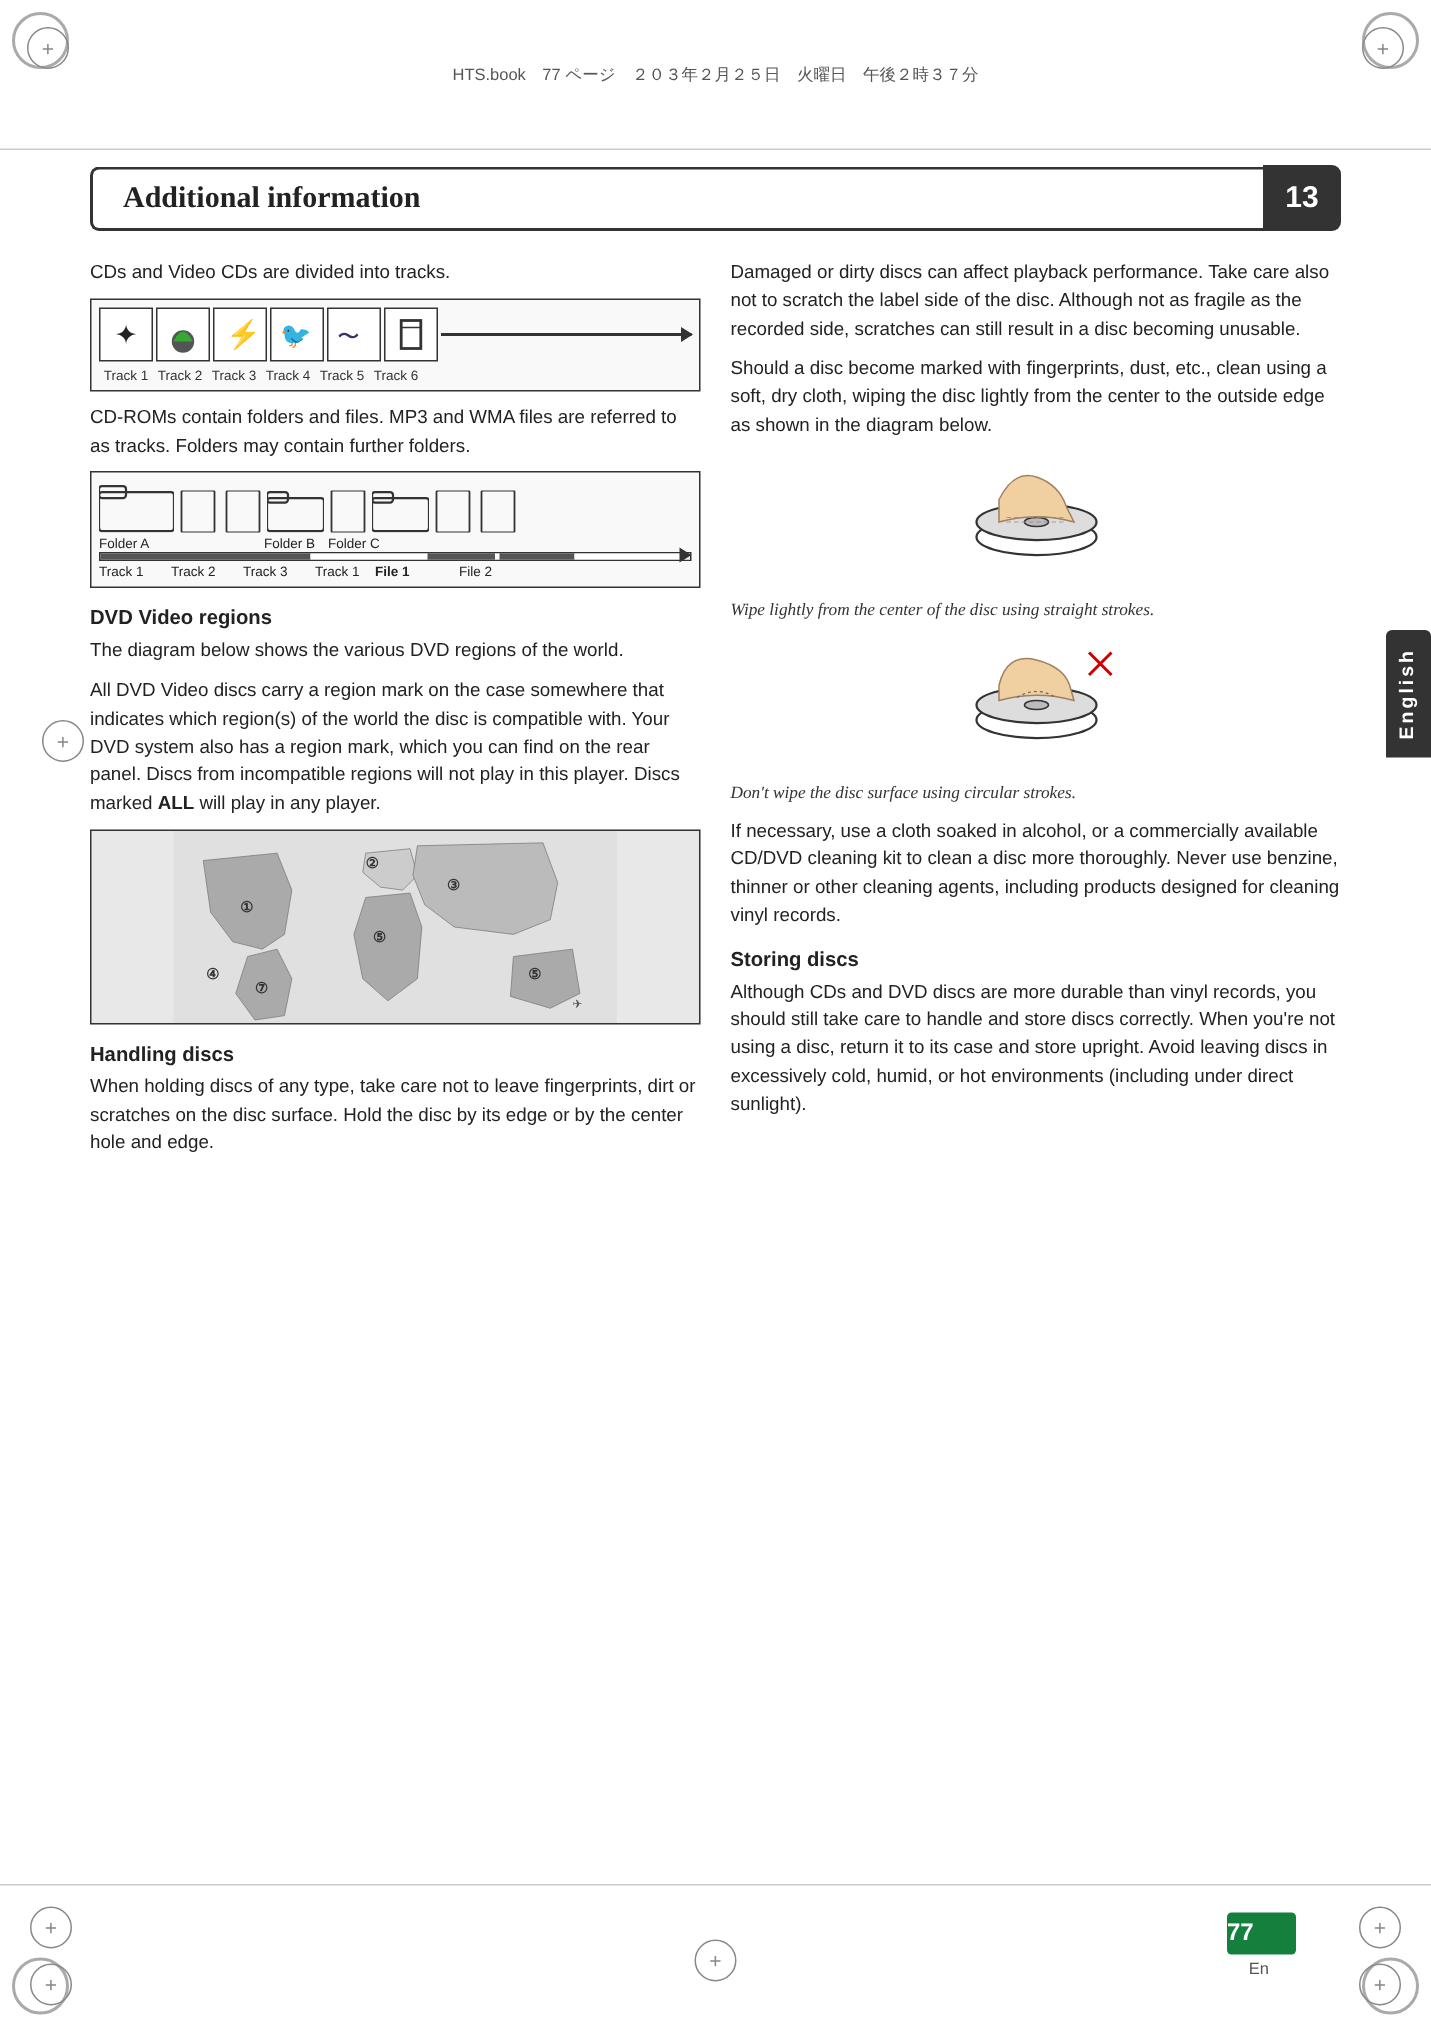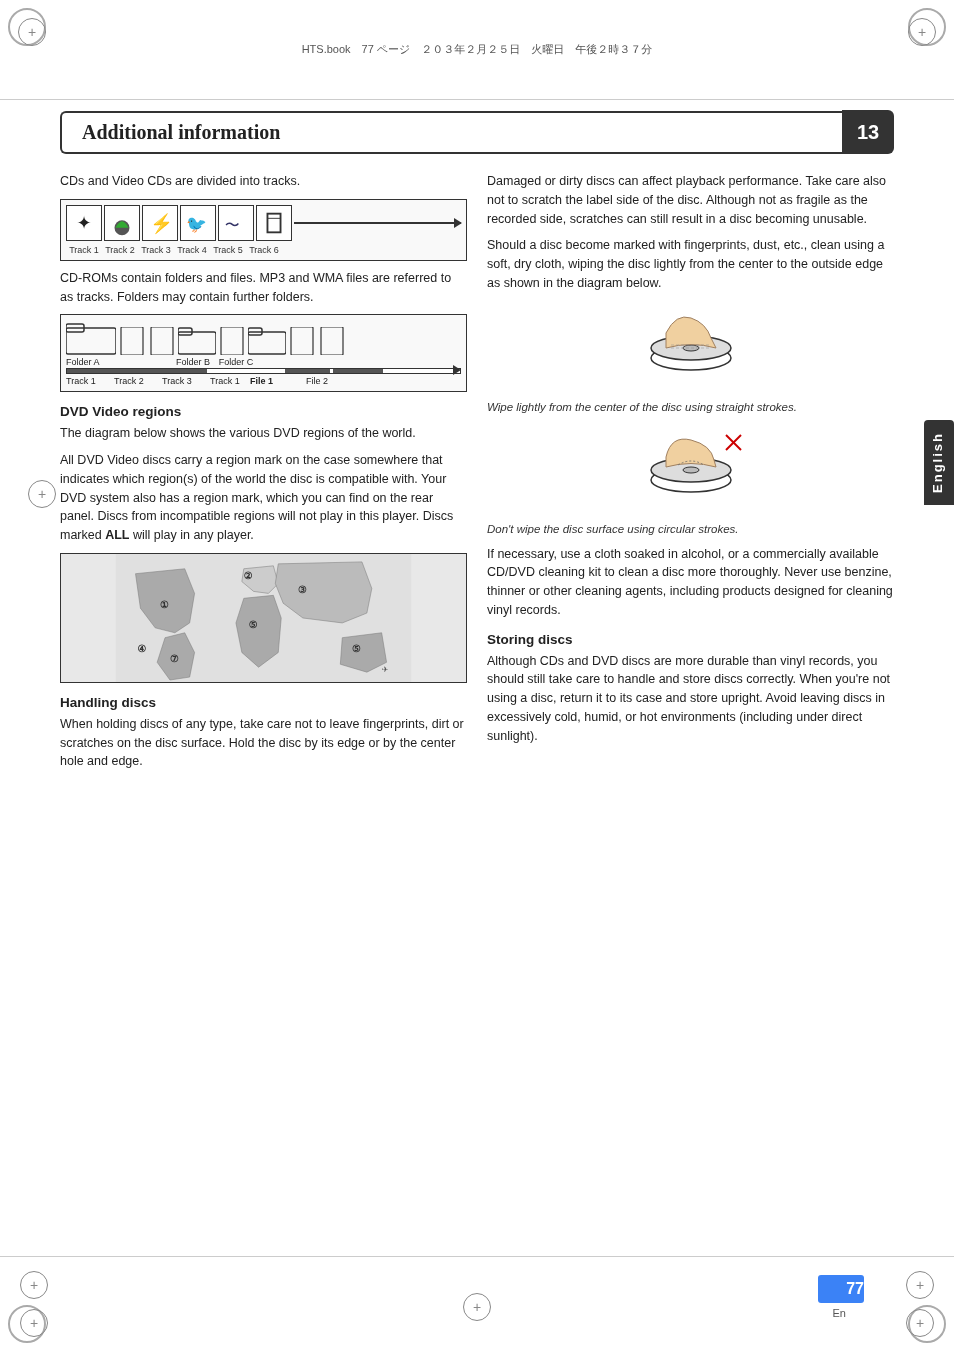--- a/index.html
+++ b/index.html
@@ -218,20 +218,21 @@
       align-items: center;
       justify-content: center;
     }
 
     .caption-italic {
       font-style: italic;
       font-size: 11.5px;
       line-height: 1.4;
       margin-bottom: 8px;
       color: #333;
+      font-family: Liberation Serif, serif;
     }
 
     .map-svg {
       width: 100%;
       height: 100%;
     }
 
     
     .bottom-area {
       position: absolute;
@@ -466,21 +467,21 @@
   </div>
 
   <div class="bottom-area">
     <div class="corner-circle corner-circle-bl"></div>
     <div class="corner-circle corner-circle-br"></div>
     <div class="reg-mark" style="position:absolute; left:20px; top:14px;"></div>
     <div class="reg-mark" style="position:absolute; right:20px; top:14px;"></div>
     <div class="reg-mark" style="position:absolute; left:20px; bottom:14px;"></div>
     <div class="reg-mark" style="position:absolute; right:20px; bottom:14px;"></div>
 
-    <div style="position:absolute; right:90px; top:18px; background:#3b82f6; color:#fff; width:46px; height:28px; display:flex; align-items:center; justify-content:flex-end; font-size:16px; font-weight:bold; border-radius:3px;">
+    <div style="position:absolute; right:90px; top:18px; background:#15803d; color:#fff; width:46px; height:28px; display:flex; align-items:center; justify-content:flex-start; font-size:16px; font-weight:bold; border-radius:3px;">
       <span>77</span>
     </div>
     <div style="position:absolute; right:108px; top:50px; font-size:11px; color:#555;">En</div>
 
     <div class="reg-mark" style="position:absolute; left:50%; bottom:30px; transform:translateX(-50%);"></div>
   </div>
 
 </div>
 
 </body></html>

